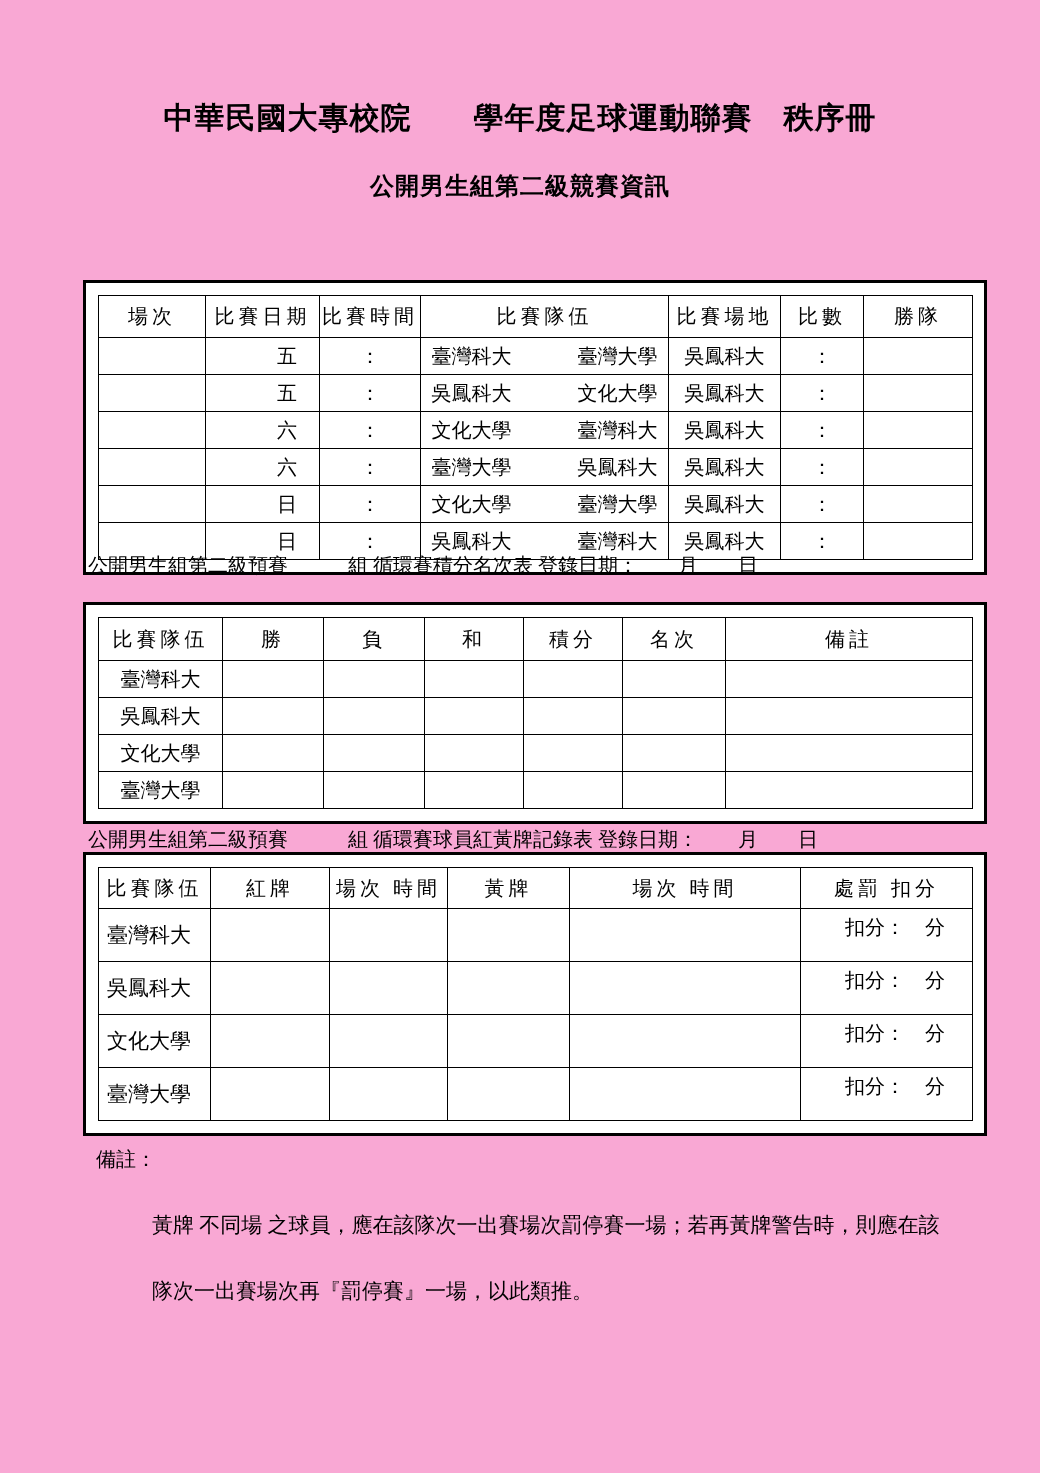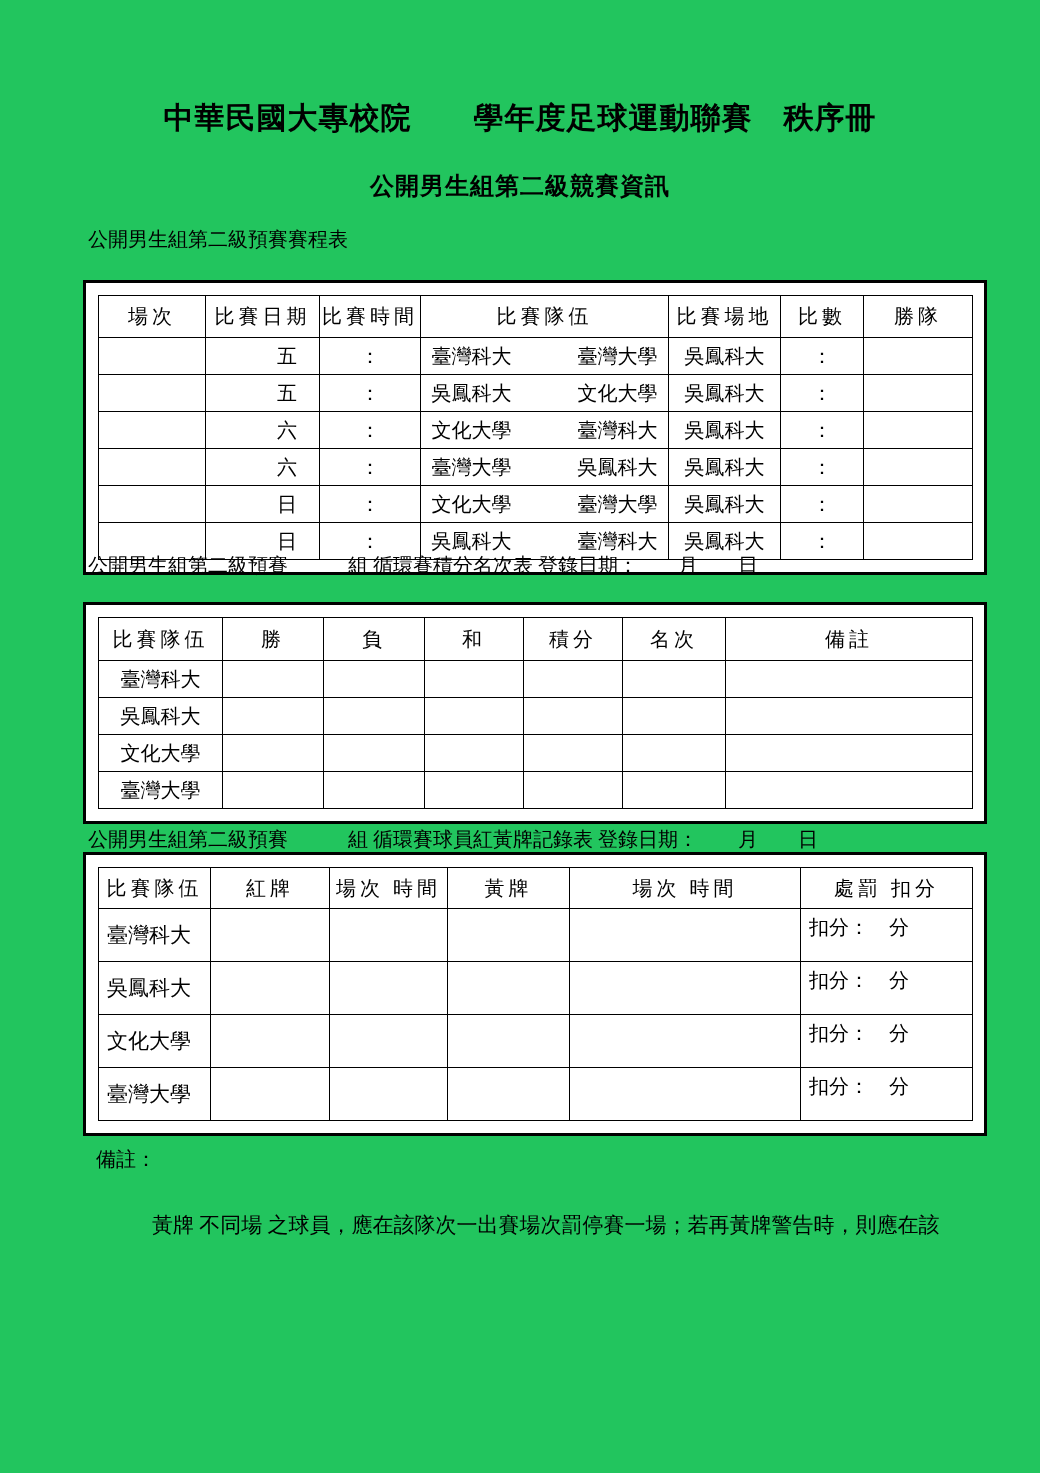--- a/index.html
+++ b/index.html
@@ -1,17 +1,17 @@
 <!DOCTYPE html>
 <html><head>
 <meta charset="utf-8">
 <style>
   html,body{margin:0;padding:0;background:#fff;}
   .page{
-    position:relative;width:1040px;height:1473px;background:#22c55e;
+    position:relative;width:1040px;height:1473px;background:#f9a8d4;
     font-family:"Liberation Serif","DejaVu Serif",serif;color:#000;
     overflow:hidden;
   }
   .abs{position:absolute;white-space:pre;}
   .centered{left:0;width:1040px;text-align:center;}
   .page-title{top:98px;font-size:30px;font-weight:bold;letter-spacing:1px;}
   .page-subtitle{top:170px;font-size:24px;font-weight:bold;letter-spacing:1px;}
   .sec-heading{font-size:20px;}
   .tbl-wrap{
     position:absolute;left:83px;width:874px;
@@ -24,32 +24,31 @@
   .t1 thead tr{height:42px;}
   .t1 tbody tr{height:37px;}
   .t2 thead tr{height:43px;}
   .t2 tbody tr{height:37px;}
   .t3 thead tr{height:41px;}
   .t3 tbody tr{height:53px;}
   td.c-date{text-align:right;padding-right:22px;}
   td.c-team-left{text-align:left;padding-left:8px;font-size:21px;}
   .teams{display:flex;justify-content:center;gap:66px;}
   td.c-deduct{vertical-align:top;text-align:left;}
-  .deduct-label{padding:5px 0 0 8px;white-space:pre;}
+  .deduct-label{padding:5px 0 0 8px;white-space:pre;margin-left:36px;}
   .notes-line{white-space:pre;font-size:21px;line-height:30px;}
 </style>
 </head>
 <body>
 
 <div class="page">
 
   <div class="abs centered page-title">中華民國大專校院　　學年度足球運動聯賽　秩序冊</div>
   <div class="abs centered page-subtitle">公開男生組第二級競賽資訊</div>
 
-  <div class="abs sec-heading" style="left:88px;top:226px;">公開男生組第二級預賽賽程表</div>
 
   <div class="tbl-wrap" style="top:280px;">
     <table class="t1">
       <colgroup>
         <col style="width:107px">
           <col style="width:114px">
           <col style="width:101px">
         <col style="width:248px">
           <col style="width:112px">
           <col style="width:83px">
@@ -284,18 +283,19 @@
             </td>
         </tr>
       </tbody>
     </table>
   </div>
 
   <div class="abs sec-heading" style="left:88px;top:1146px;margin-left:8px;">備註：</div>
 
   <div class="abs" style="left:152px;top:1174px;">
     <div class="notes-line">黃牌 不同場 之球員，應在該隊次一出賽場次罰停賽一場；若再黃牌警告時，則應在該</div>
+    <div class="notes-line">隊次一出賽場次再『罰停賽』一場，以此類推。</div>
     
     
     
   </div>
 
 </div>
 
 </body></html>

